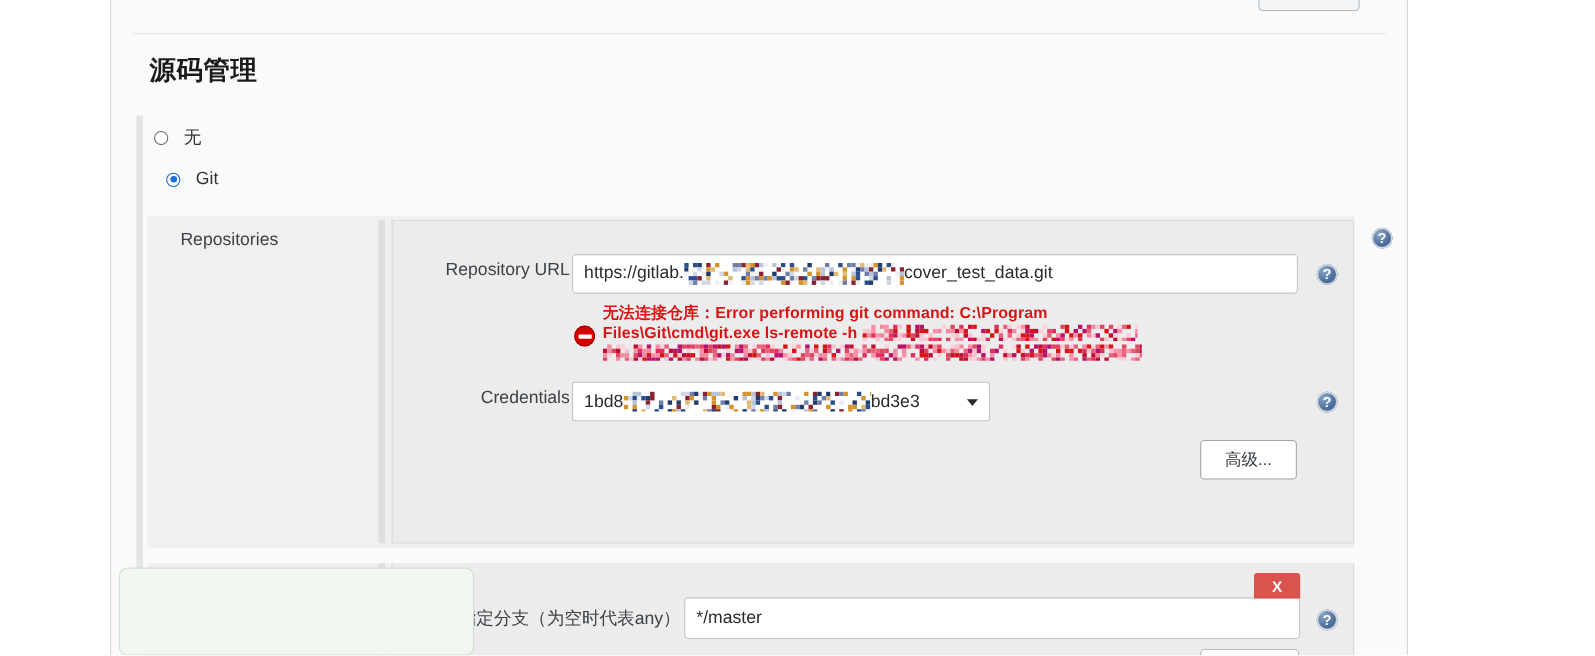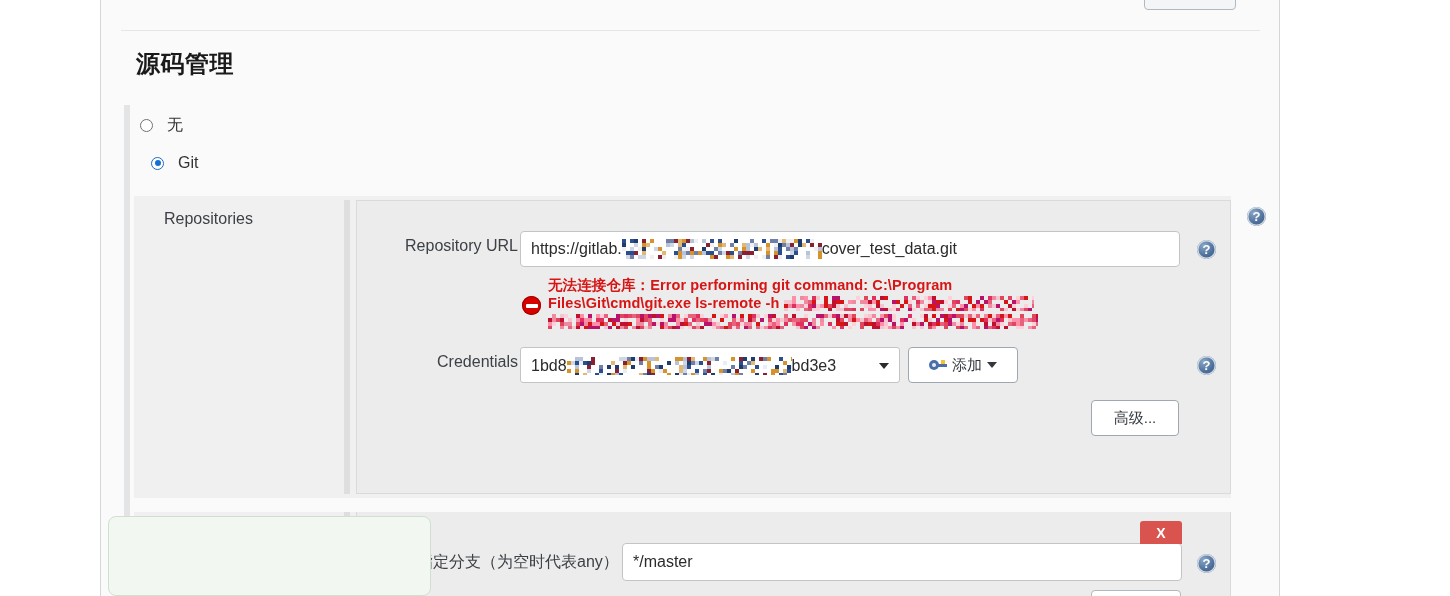--- a/index.html
+++ b/index.html
@@ -636,29 +636,20 @@
   <div class="form-row" style="left:388px; top:353px;">
     <span class="form-label" style="width:130px;">Credentials</span>
   </div>
   <div class="select-box" style="position:absolute; left:520px; top:347px; width:380px;">
     <span class="select-text">
       <span>1bd8</span><span class="mosaic" id="cred-mosaic" style="width:225px;height:18px;vertical-align:-4px;"><i style="left: 8px; top: 0px; width: 4px; height: 4px; background: rgb(183, 195, 216);"></i><i style="left: 12px; top: 0px; width: 4px; height: 4px; background: rgb(183, 195, 216);"></i><i style="left: 24px; top: 0px; width: 4px; height: 4px; background: rgb(138, 32, 48);"></i><i style="left: 52px; top: 0px; width: 4px; height: 4px; background: rgb(207, 214, 228);"></i><i style="left: 56px; top: 0px; width: 4px; height: 4px; background: rgb(207, 214, 228);"></i><i style="left: 60px; top: 0px; width: 4px; height: 4px; background: rgb(111, 127, 168);"></i><i style="left: 64px; top: 0px; width: 4px; height: 4px; background: rgb(31, 60, 110);"></i><i style="left: 68px; top: 0px; width: 4px; height: 4px; background: rgb(232, 238, 247);"></i><i style="left: 72px; top: 0px; width: 4px; height: 4px; background: rgb(138, 32, 48);"></i><i style="left: 76px; top: 0px; width: 4px; height: 4px; background: rgb(216, 146, 42);"></i><i style="left: 80px; top: 0px; width: 4px; height: 4px; background: rgb(183, 195, 216);"></i><i style="left: 84px; top: 0px; width: 4px; height: 4px; background: rgb(183, 195, 216);"></i><i style="left: 88px; top: 0px; width: 4px; height: 4px; background: rgb(227, 184, 114);"></i><i style="left: 104px; top: 0px; width: 4px; height: 4px; background: rgb(255, 255, 255);"></i><i style="left: 108px; top: 0px; width: 4px; height: 4px; background: rgb(216, 146, 42);"></i><i style="left: 112px; top: 0px; width: 4px; height: 4px; background: rgb(216, 146, 42);"></i><i style="left: 116px; top: 0px; width: 4px; height: 4px; background: rgb(183, 195, 216);"></i><i style="left: 120px; top: 0px; width: 4px; height: 4px; background: rgb(138, 32, 48);"></i><i style="left: 124px; top: 0px; width: 4px; height: 4px; background: rgb(227, 184, 114);"></i><i style="left: 136px; top: 0px; width: 4px; height: 4px; background: rgb(216, 146, 42);"></i><i style="left: 140px; top: 0px; width: 4px; height: 4px; background: rgb(183, 195, 216);"></i><i style="left: 144px; top: 0px; width: 4px; height: 4px; background: rgb(207, 214, 228);"></i><i style="left: 148px; top: 0px; width: 4px; height: 4px; background: rgb(111, 127, 168);"></i><i style="left: 164px; top: 0px; width: 4px; height: 4px; background: rgb(216, 146, 42);"></i><i style="left: 172px; top: 0px; width: 4px; height: 4px; background: rgb(138, 32, 48);"></i><i style="left: 176px; top: 0px; width: 4px; height: 4px; background: rgb(31, 60, 110);"></i><i style="left: 184px; top: 0px; width: 4px; height: 4px; background: rgb(31, 60, 110);"></i><i style="left: 188px; top: 0px; width: 4px; height: 4px; background: rgb(255, 255, 255);"></i><i style="left: 192px; top: 0px; width: 4px; height: 4px; background: rgb(138, 32, 48);"></i><i style="left: 196px; top: 0px; width: 4px; height: 4px; background: rgb(111, 127, 168);"></i><i style="left: 200px; top: 0px; width: 4px; height: 4px; background: rgb(216, 146, 42);"></i><i style="left: 212px; top: 0px; width: 4px; height: 4px; background: rgb(43, 79, 142);"></i><i style="left: 224px; top: 0px; width: 4px; height: 4px; background: rgb(216, 146, 42);"></i><i style="left: 0px; top: 4px; width: 4px; height: 4px; background: rgb(216, 146, 42);"></i><i style="left: 4px; top: 4px; width: 4px; height: 4px; background: rgb(207, 214, 228);"></i><i style="left: 8px; top: 4px; width: 4px; height: 4px; background: rgb(43, 79, 142);"></i><i style="left: 12px; top: 4px; width: 4px; height: 4px; background: rgb(232, 238, 247);"></i><i style="left: 16px; top: 4px; width: 4px; height: 4px; background: rgb(43, 79, 142);"></i><i style="left: 20px; top: 4px; width: 4px; height: 4px; background: rgb(31, 60, 110);"></i><i style="left: 24px; top: 4px; width: 4px; height: 4px; background: rgb(138, 32, 48);"></i><i style="left: 40px; top: 4px; width: 4px; height: 4px; background: rgb(255, 255, 255);"></i><i style="left: 44px; top: 4px; width: 4px; height: 4px; background: rgb(227, 184, 114);"></i><i style="left: 56px; top: 4px; width: 4px; height: 4px; background: rgb(138, 32, 48);"></i><i style="left: 60px; top: 4px; width: 4px; height: 4px; background: rgb(216, 146, 42);"></i><i style="left: 72px; top: 4px; width: 4px; height: 4px; background: rgb(111, 127, 168);"></i><i style="left: 76px; top: 4px; width: 4px; height: 4px; background: rgb(255, 255, 255);"></i><i style="left: 80px; top: 4px; width: 4px; height: 4px; background: rgb(216, 146, 42);"></i><i style="left: 84px; top: 4px; width: 4px; height: 4px; background: rgb(255, 255, 255);"></i><i style="left: 100px; top: 4px; width: 4px; height: 4px; background: rgb(31, 60, 110);"></i><i style="left: 108px; top: 4px; width: 4px; height: 4px; background: rgb(183, 195, 216);"></i><i style="left: 116px; top: 4px; width: 4px; height: 4px; background: rgb(207, 214, 228);"></i><i style="left: 120px; top: 4px; width: 4px; height: 4px; background: rgb(31, 60, 110);"></i><i style="left: 124px; top: 4px; width: 4px; height: 4px; background: rgb(111, 127, 168);"></i><i style="left: 128px; top: 4px; width: 4px; height: 4px; background: rgb(207, 214, 228);"></i><i style="left: 132px; top: 4px; width: 4px; height: 4px; background: rgb(43, 79, 142);"></i><i style="left: 140px; top: 4px; width: 4px; height: 4px; background: rgb(138, 32, 48);"></i><i style="left: 156px; top: 4px; width: 4px; height: 4px; background: rgb(232, 238, 247);"></i><i style="left: 172px; top: 4px; width: 4px; height: 4px; background: rgb(43, 79, 142);"></i><i style="left: 180px; top: 4px; width: 4px; height: 4px; background: rgb(111, 127, 168);"></i><i style="left: 184px; top: 4px; width: 4px; height: 4px; background: rgb(227, 184, 114);"></i><i style="left: 216px; top: 4px; width: 4px; height: 4px; background: rgb(216, 146, 42);"></i><i style="left: 8px; top: 8px; width: 4px; height: 4px; background: rgb(183, 195, 216);"></i><i style="left: 20px; top: 8px; width: 4px; height: 4px; background: rgb(138, 32, 48);"></i><i style="left: 32px; top: 8px; width: 4px; height: 4px; background: rgb(111, 127, 168);"></i><i style="left: 40px; top: 8px; width: 4px; height: 4px; background: rgb(31, 60, 110);"></i><i style="left: 48px; top: 8px; width: 4px; height: 4px; background: rgb(31, 60, 110);"></i><i style="left: 56px; top: 8px; width: 4px; height: 4px; background: rgb(227, 184, 114);"></i><i style="left: 64px; top: 8px; width: 4px; height: 4px; background: rgb(31, 60, 110);"></i><i style="left: 80px; top: 8px; width: 4px; height: 4px; background: rgb(216, 146, 42);"></i><i style="left: 88px; top: 8px; width: 4px; height: 4px; background: rgb(111, 127, 168);"></i><i style="left: 92px; top: 8px; width: 4px; height: 4px; background: rgb(31, 60, 110);"></i><i style="left: 112px; top: 8px; width: 4px; height: 4px; background: rgb(227, 184, 114);"></i><i style="left: 116px; top: 8px; width: 4px; height: 4px; background: rgb(183, 195, 216);"></i><i style="left: 120px; top: 8px; width: 4px; height: 4px; background: rgb(43, 79, 142);"></i><i style="left: 128px; top: 8px; width: 4px; height: 4px; background: rgb(255, 255, 255);"></i><i style="left: 140px; top: 8px; width: 4px; height: 4px; background: rgb(183, 195, 216);"></i><i style="left: 164px; top: 8px; width: 4px; height: 4px; background: rgb(111, 127, 168);"></i><i style="left: 172px; top: 8px; width: 4px; height: 4px; background: rgb(31, 60, 110);"></i><i style="left: 176px; top: 8px; width: 4px; height: 4px; background: rgb(111, 127, 168);"></i><i style="left: 188px; top: 8px; width: 4px; height: 4px; background: rgb(43, 79, 142);"></i><i style="left: 196px; top: 8px; width: 4px; height: 4px; background: rgb(232, 238, 247);"></i><i style="left: 208px; top: 8px; width: 4px; height: 4px; background: rgb(31, 60, 110);"></i><i style="left: 220px; top: 8px; width: 4px; height: 4px; background: rgb(31, 60, 110);"></i><i style="left: 224px; top: 8px; width: 4px; height: 4px; background: rgb(232, 238, 247);"></i><i style="left: 0px; top: 12px; width: 4px; height: 4px; background: rgb(216, 146, 42);"></i><i style="left: 8px; top: 12px; width: 4px; height: 4px; background: rgb(216, 146, 42);"></i><i style="left: 20px; top: 12px; width: 4px; height: 4px; background: rgb(207, 214, 228);"></i><i style="left: 32px; top: 12px; width: 4px; height: 4px; background: rgb(43, 79, 142);"></i><i style="left: 48px; top: 12px; width: 4px; height: 4px; background: rgb(138, 32, 48);"></i><i style="left: 56px; top: 12px; width: 4px; height: 4px; background: rgb(232, 238, 247);"></i><i style="left: 80px; top: 12px; width: 4px; height: 4px; background: rgb(138, 32, 48);"></i><i style="left: 84px; top: 12px; width: 4px; height: 4px; background: rgb(216, 146, 42);"></i><i style="left: 92px; top: 12px; width: 4px; height: 4px; background: rgb(232, 238, 247);"></i><i style="left: 96px; top: 12px; width: 4px; height: 4px; background: rgb(216, 146, 42);"></i><i style="left: 112px; top: 12px; width: 4px; height: 4px; background: rgb(227, 184, 114);"></i><i style="left: 116px; top: 12px; width: 4px; height: 4px; background: rgb(207, 214, 228);"></i><i style="left: 128px; top: 12px; width: 4px; height: 4px; background: rgb(43, 79, 142);"></i><i style="left: 136px; top: 12px; width: 4px; height: 4px; background: rgb(111, 127, 168);"></i><i style="left: 140px; top: 12px; width: 4px; height: 4px; background: rgb(138, 32, 48);"></i><i style="left: 152px; top: 12px; width: 4px; height: 4px; background: rgb(216, 146, 42);"></i><i style="left: 156px; top: 12px; width: 4px; height: 4px; background: rgb(111, 127, 168);"></i><i style="left: 160px; top: 12px; width: 4px; height: 4px; background: rgb(31, 60, 110);"></i><i style="left: 168px; top: 12px; width: 4px; height: 4px; background: rgb(138, 32, 48);"></i><i style="left: 184px; top: 12px; width: 4px; height: 4px; background: rgb(216, 146, 42);"></i><i style="left: 204px; top: 12px; width: 4px; height: 4px; background: rgb(216, 146, 42);"></i><i style="left: 208px; top: 12px; width: 4px; height: 4px; background: rgb(216, 146, 42);"></i><i style="left: 216px; top: 12px; width: 4px; height: 4px; background: rgb(227, 184, 114);"></i><i style="left: 220px; top: 12px; width: 4px; height: 4px; background: rgb(43, 79, 142);"></i><i style="left: 8px; top: 16px; width: 4px; height: 4px; background: rgb(31, 60, 110);"></i><i style="left: 16px; top: 16px; width: 4px; height: 4px; background: rgb(227, 184, 114);"></i><i style="left: 28px; top: 16px; width: 4px; height: 4px; background: rgb(43, 79, 142);"></i><i style="left: 32px; top: 16px; width: 4px; height: 4px; background: rgb(232, 238, 247);"></i><i style="left: 40px; top: 16px; width: 4px; height: 4px; background: rgb(31, 60, 110);"></i><i style="left: 44px; top: 16px; width: 4px; height: 4px; background: rgb(216, 146, 42);"></i><i style="left: 48px; top: 16px; width: 4px; height: 4px; background: rgb(183, 195, 216);"></i><i style="left: 52px; top: 16px; width: 4px; height: 4px; background: rgb(43, 79, 142);"></i><i style="left: 72px; top: 16px; width: 4px; height: 4px; background: rgb(227, 184, 114);"></i><i style="left: 76px; top: 16px; width: 4px; height: 4px; background: rgb(111, 127, 168);"></i><i style="left: 80px; top: 16px; width: 4px; height: 4px; background: rgb(31, 60, 110);"></i><i style="left: 84px; top: 16px; width: 4px; height: 4px; background: rgb(138, 32, 48);"></i><i style="left: 100px; top: 16px; width: 4px; height: 4px; background: rgb(216, 146, 42);"></i><i style="left: 108px; top: 16px; width: 4px; height: 4px; background: rgb(31, 60, 110);"></i><i style="left: 112px; top: 16px; width: 4px; height: 4px; background: rgb(232, 238, 247);"></i><i style="left: 116px; top: 16px; width: 4px; height: 4px; background: rgb(111, 127, 168);"></i><i style="left: 120px; top: 16px; width: 4px; height: 4px; background: rgb(232, 238, 247);"></i><i style="left: 124px; top: 16px; width: 4px; height: 4px; background: rgb(216, 146, 42);"></i><i style="left: 128px; top: 16px; width: 4px; height: 4px; background: rgb(183, 195, 216);"></i><i style="left: 136px; top: 16px; width: 4px; height: 4px; background: rgb(43, 79, 142);"></i><i style="left: 144px; top: 16px; width: 4px; height: 4px; background: rgb(31, 60, 110);"></i><i style="left: 152px; top: 16px; width: 4px; height: 4px; background: rgb(232, 238, 247);"></i><i style="left: 164px; top: 16px; width: 4px; height: 4px; background: rgb(183, 195, 216);"></i><i style="left: 168px; top: 16px; width: 4px; height: 4px; background: rgb(216, 146, 42);"></i><i style="left: 172px; top: 16px; width: 4px; height: 4px; background: rgb(111, 127, 168);"></i><i style="left: 188px; top: 16px; width: 4px; height: 4px; background: rgb(31, 60, 110);"></i><i style="left: 196px; top: 16px; width: 4px; height: 4px; background: rgb(138, 32, 48);"></i><i style="left: 204px; top: 16px; width: 4px; height: 4px; background: rgb(216, 146, 42);"></i><i style="left: 212px; top: 16px; width: 4px; height: 4px; background: rgb(43, 79, 142);"></i><i style="left: 216px; top: 16px; width: 4px; height: 4px; background: rgb(111, 127, 168);"></i></span><span>bd3e3</span>
     </span>
     <span class="select-caret"></span>
   </div>
 
-  <button class="btn btn-add-cred">
-    <span class="key-icon">
-      <span class="kbow"></span>
-        <span class="kshaft"></span>
-        <span class="ktooth"></span>
-    </span>
-    <span>添加</span>
-    <span class="caret-down"></span>
-  </button>
   <div class="help-icon" style="left:1197px; top:356px;"></div>
 
   <button class="btn btn-advanced">高级...</button>
 
   <div class="branch-panel">
     <div class="branch-label">Branches to build</div>
     <div class="branch-guide"></div>
     <div class="branch-inner"></div>
   </div>
   <div class="branch-row-label">指定分支（为空时代表any）</div>

